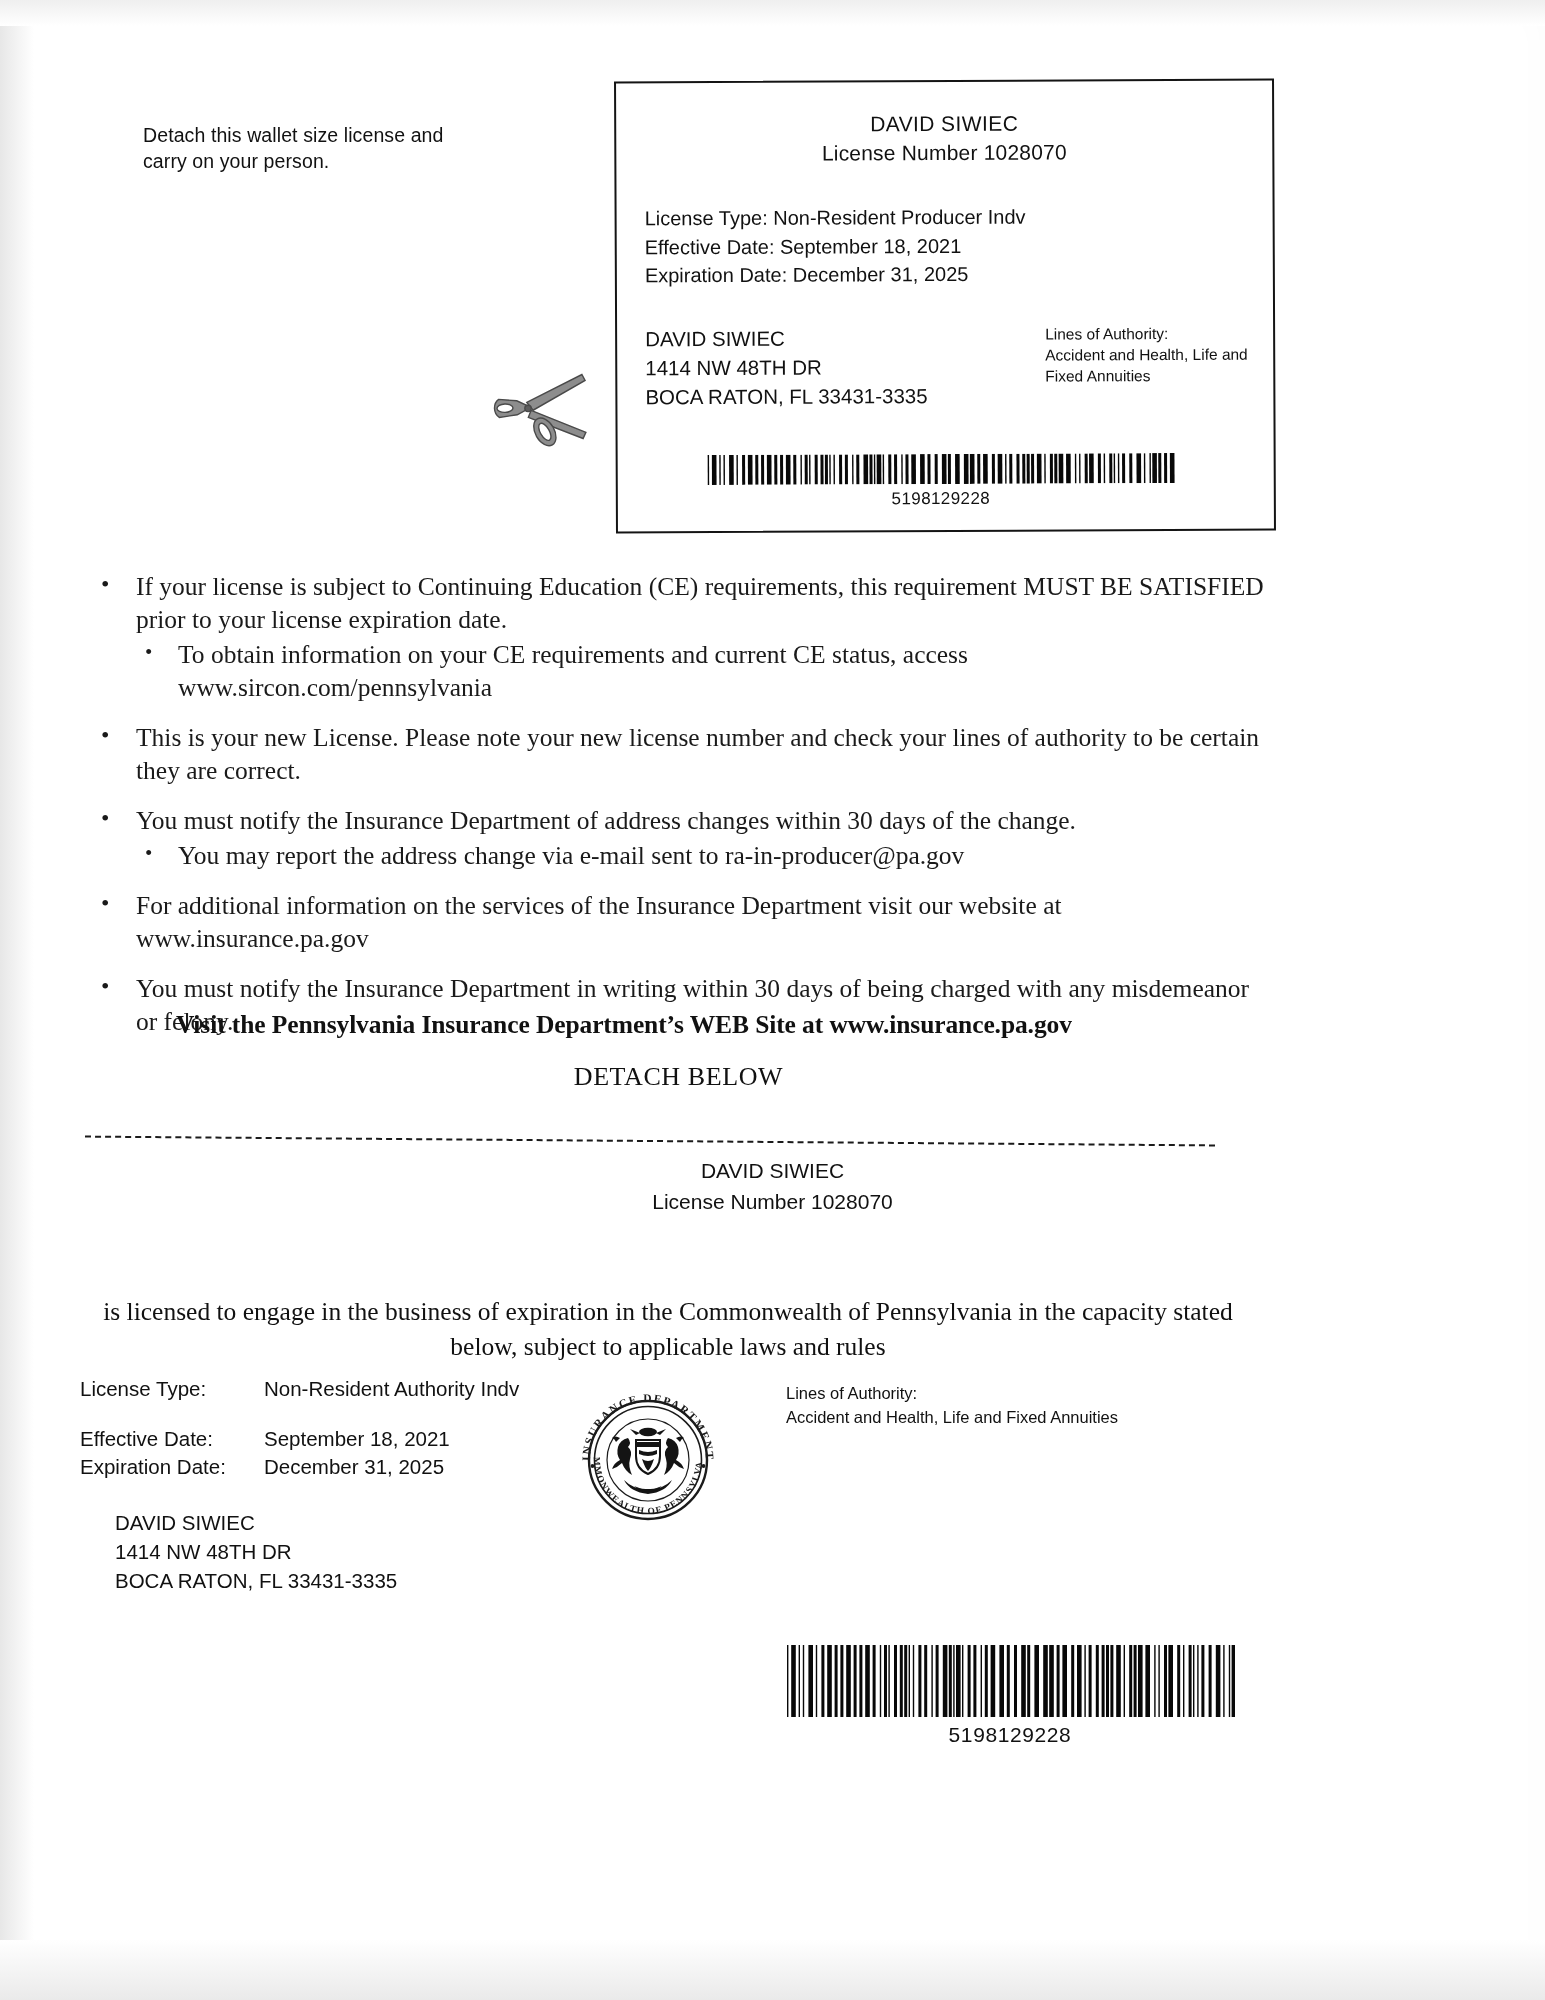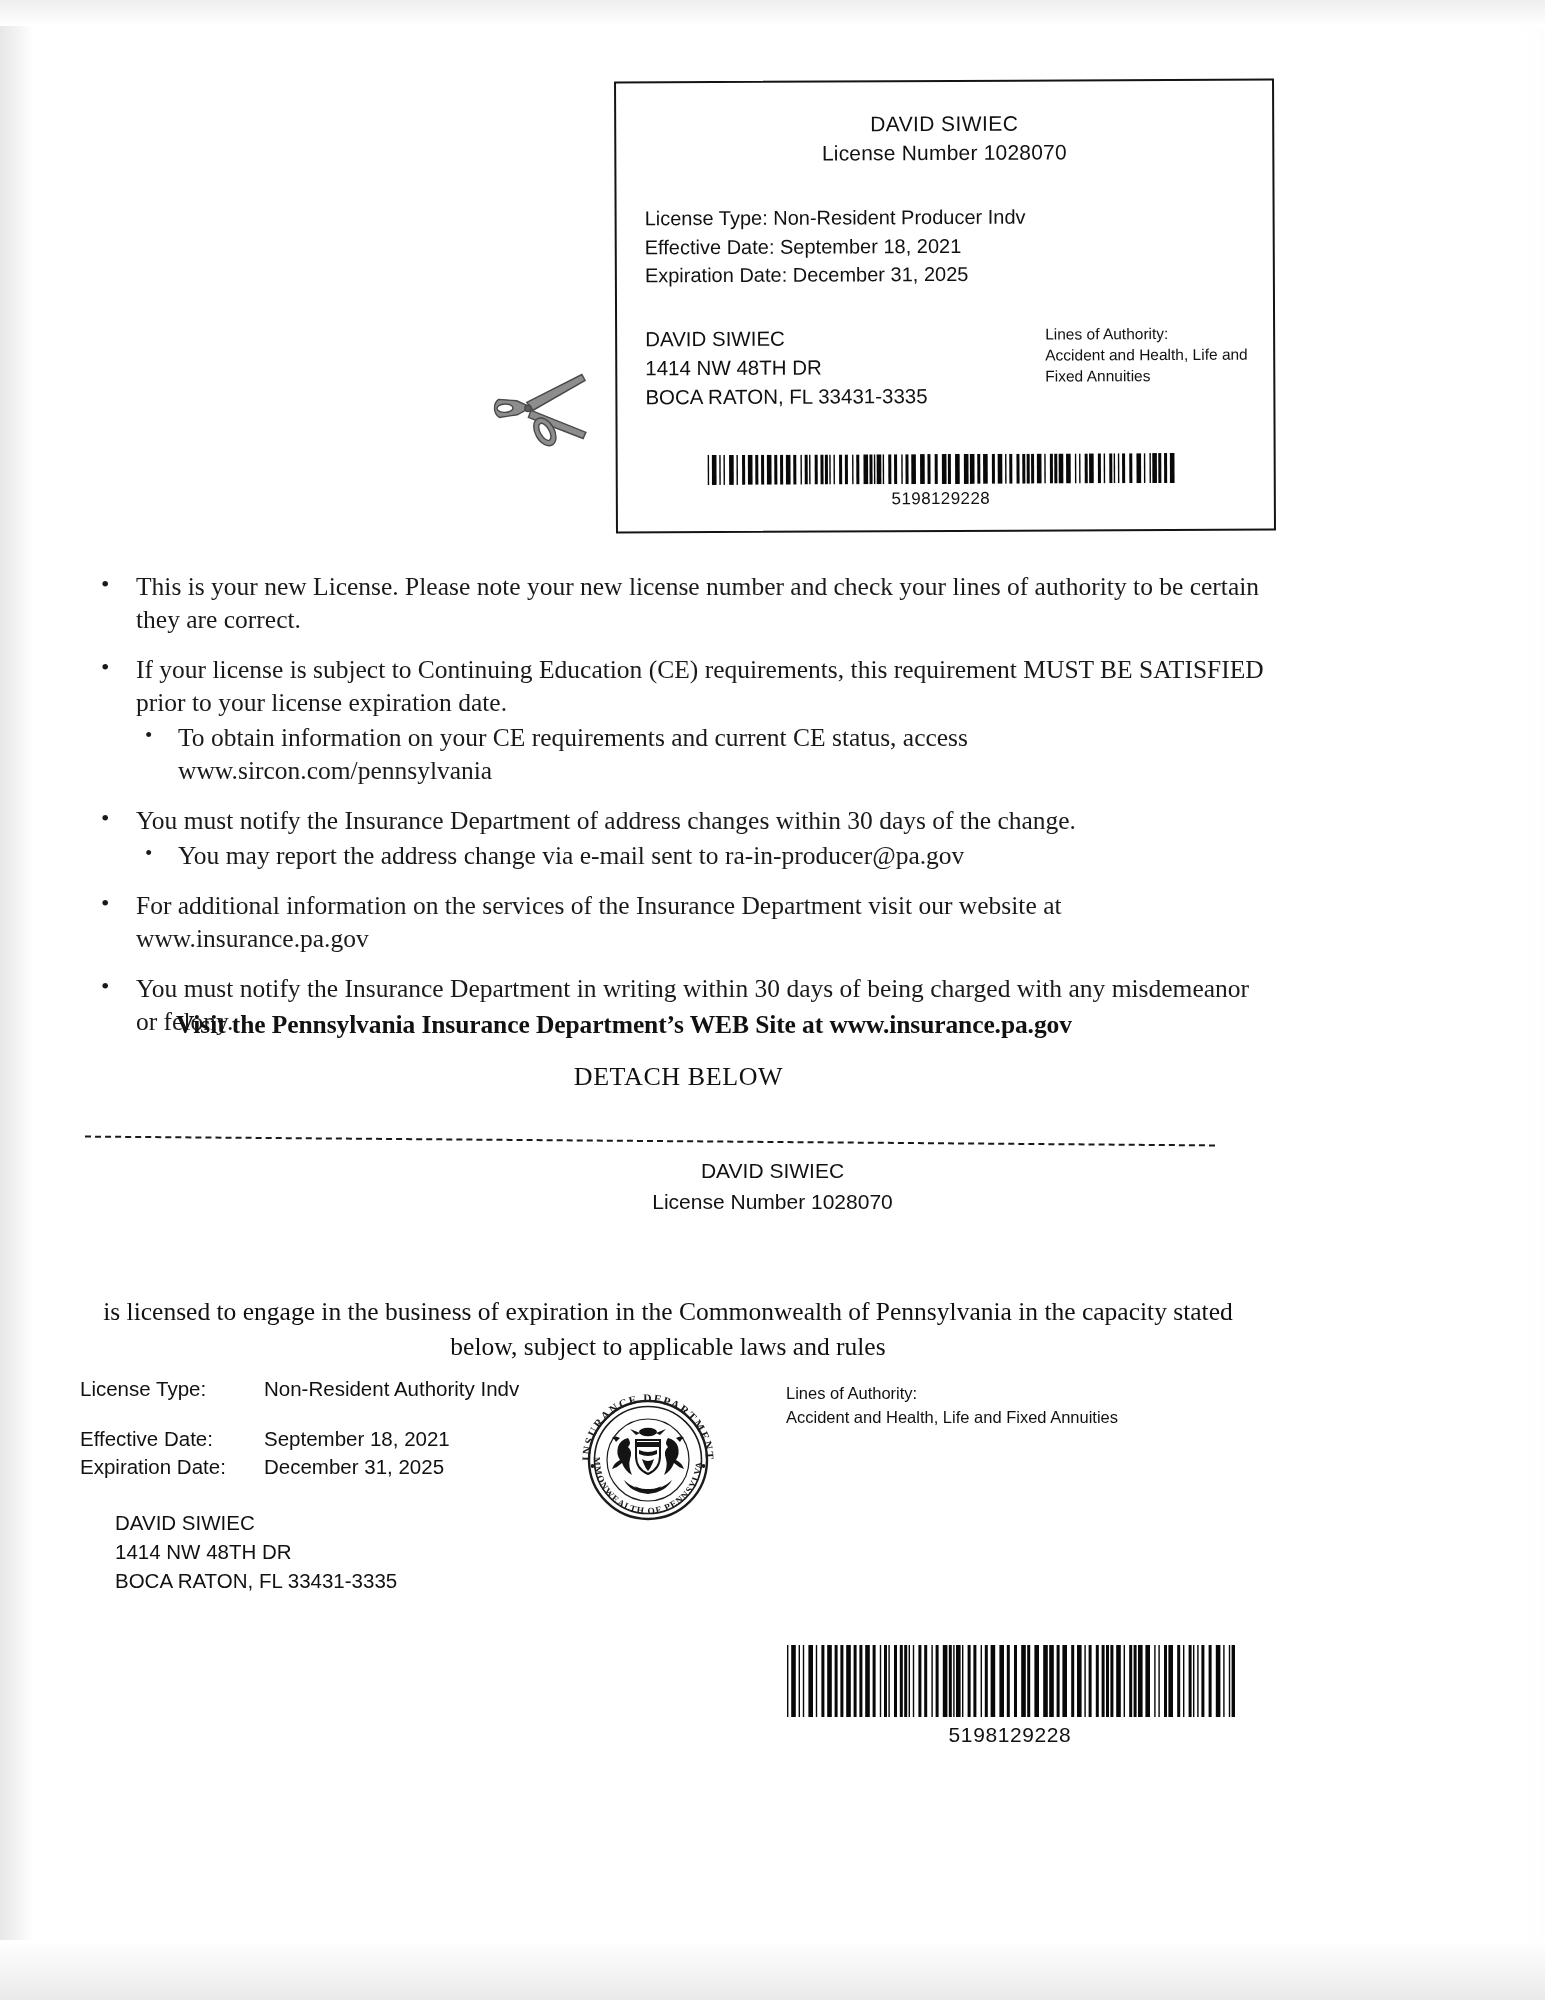--- a/index.html
+++ b/index.html
@@ -257,20 +257,24 @@
 </style>
 </head>
 <body>
 
 <div class="page">
 
   <div class="scan-edge-left"></div>
   <div class="scan-edge-top"></div>
   <div class="scan-edge-bottom"></div>
 
+  <div class="detach-note">
+    <div>Detach this wallet size license and</div>
+    <div>carry on your person.</div>
+  </div>
 
   <svg class="scissors" viewBox="0 0 105 95">
     <g fill="#8d8d8d" stroke="#4a4a4a" stroke-width="1.4">
       <path d="M12 38 C6 42, 6 52, 12 56 L30 54 L44 47 L30 40 Z"></path>
       <ellipse cx="18" cy="47" rx="8" ry="4.2" fill="#ffffff"></ellipse>
       <path d="M40 42 L96 16 L99 22 L46 50 Z"></path>
       <path d="M44 50 L98 74 L95 80 L41 57 Z"></path>
       <ellipse cx="57" cy="72" rx="9.5" ry="15" transform="rotate(-28 57 72)" fill="#8d8d8d"></ellipse>
       <ellipse cx="57" cy="72" rx="4.5" ry="9.5" transform="rotate(-28 57 72)" fill="#ffffff"></ellipse>
       <circle cx="41" cy="48" r="3.2" fill="#5e5e5e"></circle>
@@ -380,24 +384,24 @@
           <rect x="452.60" y="0" width="3.00" height="30" fill="#080808"></rect>
           <rect x="458.40" y="0" width="3.00" height="30" fill="#080808"></rect>
           <rect x="464.20" y="0" width="4.60" height="30" fill="#080808"></rect>
         </svg>
       <div class="barcode-num">5198129228</div>
     </div>
   </div>
 
   <div class="notes">
     <ul class="lvl1" id="notes-list">
-        <li><span>This is your new License. Please note your new license number and check your lines of authority to be certain they are correct.</span></li>
         <li><span>If your license is subject to Continuing Education (CE) requirements, this requirement MUST BE SATISFIED prior to your license expiration date.</span><ul class="lvl2">
             <li>To obtain information on your CE requirements and current CE status, access www.sircon.com/pennsylvania</li>
           </ul></li>
+        <li><span>This is your new License. Please note your new license number and check your lines of authority to be certain they are correct.</span></li>
         <li><span>You must notify the Insurance Department of address changes within 30 days of the change.</span><ul class="lvl2">
             <li>You may report the address change via e-mail sent to ra-in-producer@pa.gov</li>
           </ul></li>
         <li><span>For additional information on the services of the Insurance Department visit our website at www.insurance.pa.gov</span></li>
         <li><span>You must notify the Insurance Department in writing within 30 days of being charged with any misdemeanor or felony.</span></li>
       </ul>
   </div>
 
   <div class="web-line">Visit the Pennsylvania Insurance Department’s WEB Site at www.insurance.pa.gov</div>
 

